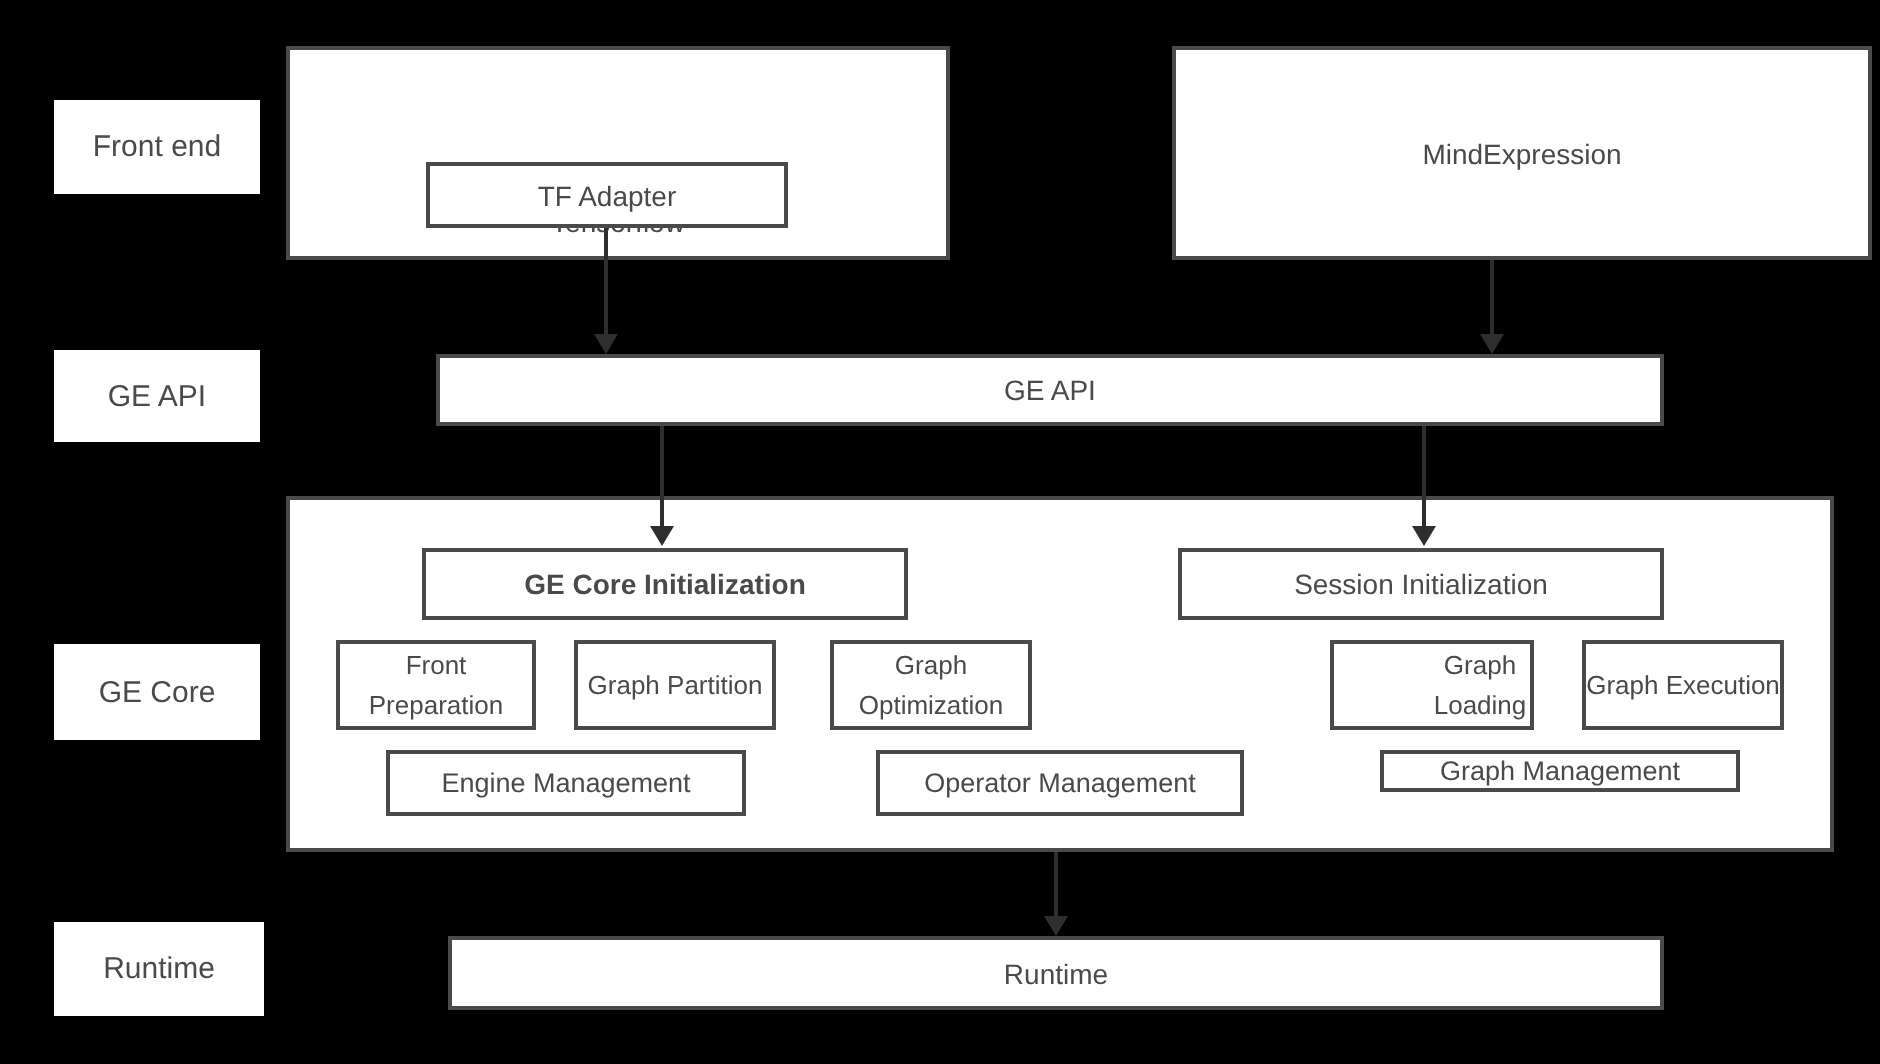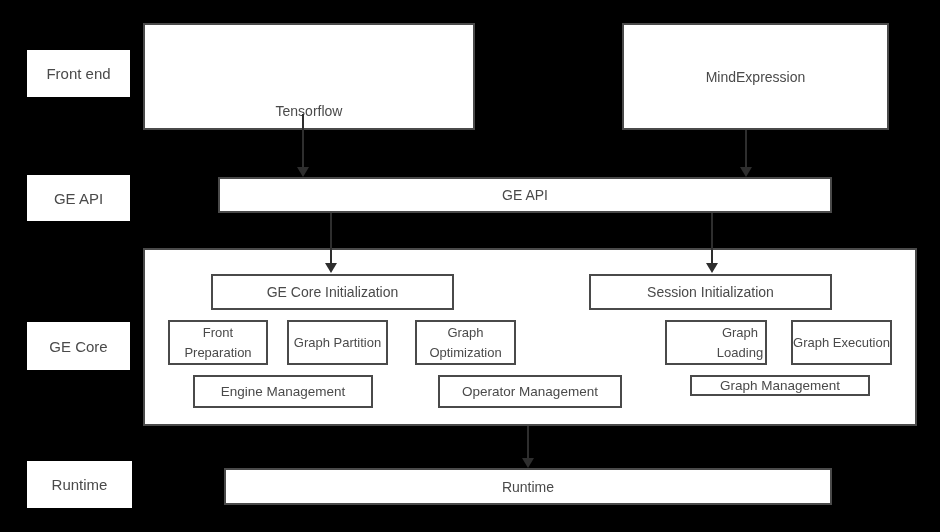--- a/index.html
+++ b/index.html
@@ -77,29 +77,30 @@
 
 <div class="canvas">
 
   <div class="lane-label" style="left:27px; top:50px; width:103px; height:47px;">Front end</div>
   <div class="lane-label" style="left:27px; top:175px; width:103px; height:46px;">GE API</div>
   <div class="lane-label" style="left:27px; top:322px; width:103px; height:48px;">GE Core</div>
   <div class="lane-label" style="left:27px; top:461px; width:105px; height:47px;">Runtime</div>
 
   <div class="container-box" style="left:143px; top:23px; width:332px; height:107px;">
     <div class="frontend-title">Tensorflow</div>
+    <div class="box bar-label" style="left:68px; top:56px; width:181px; height:33px;">TF Adapter</div>
   </div>
 
-  <div class="box bar-label" style="left:622px; top:23px; width:267px; height:107px;">MindExpression</div>
+  <div class="box bar-label" style="left:586px; top:23px; width:350px; height:107px;">MindExpression</div>
 
   <div class="box bar-label" style="left:218px; top:177px; width:614px; height:36px;">GE API</div>
 
   <div class="container-box" style="left:143px; top:248px; width:774px; height:178px;">
 
-    <div class="box bar-label" style="left:66px; top:24px; width:243px; height:36px;">GE Core Initialization</div>
+    <div class="box bar-label" style="left:66px; top:24px; width:243px; height:36px;font-weight:bold;">GE Core Initialization</div>
     <div class="box bar-label" style="left:444px; top:24px; width:243px; height:36px;">Session Initialization</div>
 
     <div class="box stage" style="left:23px; top:70px; width:100px; height:45px;">Front Preparation</div>
     <div class="box stage" style="left:142px; top:70px; width:101px; height:45px;">Graph Partition</div>
     <div class="box stage" style="left:270px; top:70px; width:101px; height:45px;">Graph Optimization</div>
     <div class="box stage" style="left:520px; top:70px; width:102px; height:45px;padding-left:48px;">Graph Loading</div>
     <div class="box mgmt" style="left:48px; top:125px; width:180px; height:33px;">Engine Management</div>
 
     <div class="box stage" style="left:646px; top:70px; width:101px; height:45px;">Graph Execution</div>
     <div class="box mgmt" style="left:293px; top:125px; width:184px; height:33px;">Operator Management</div>

